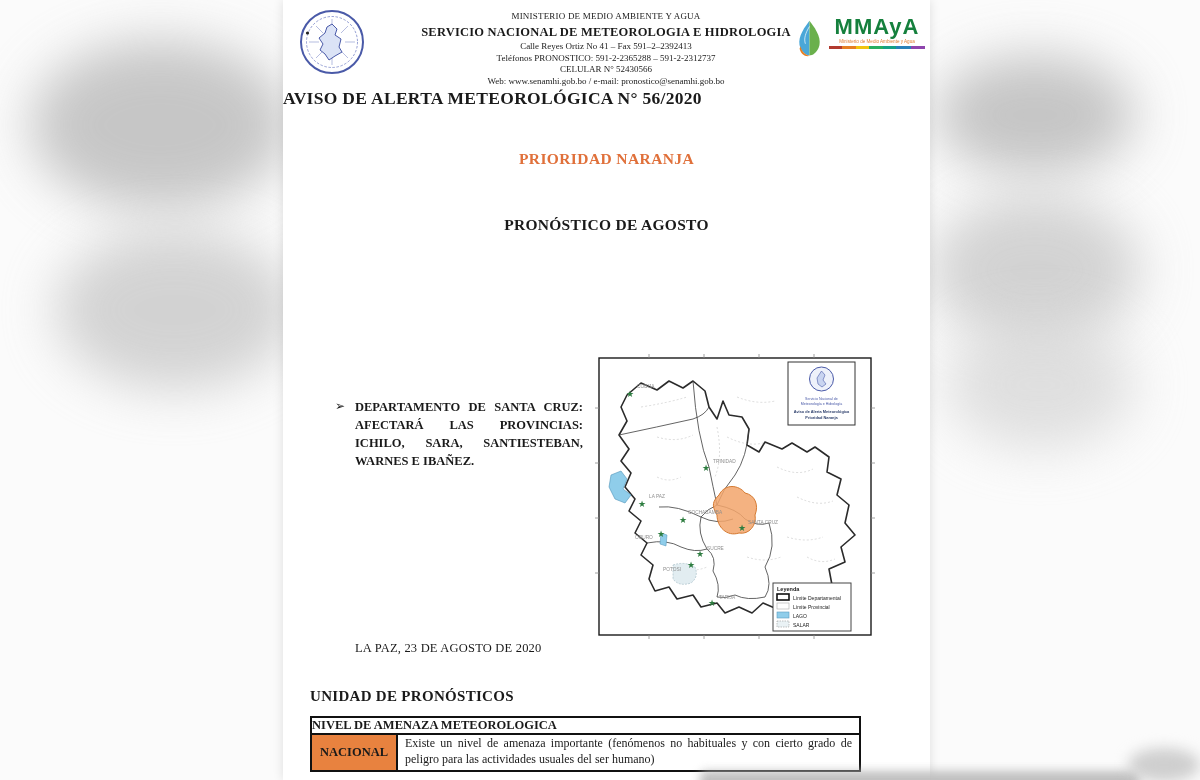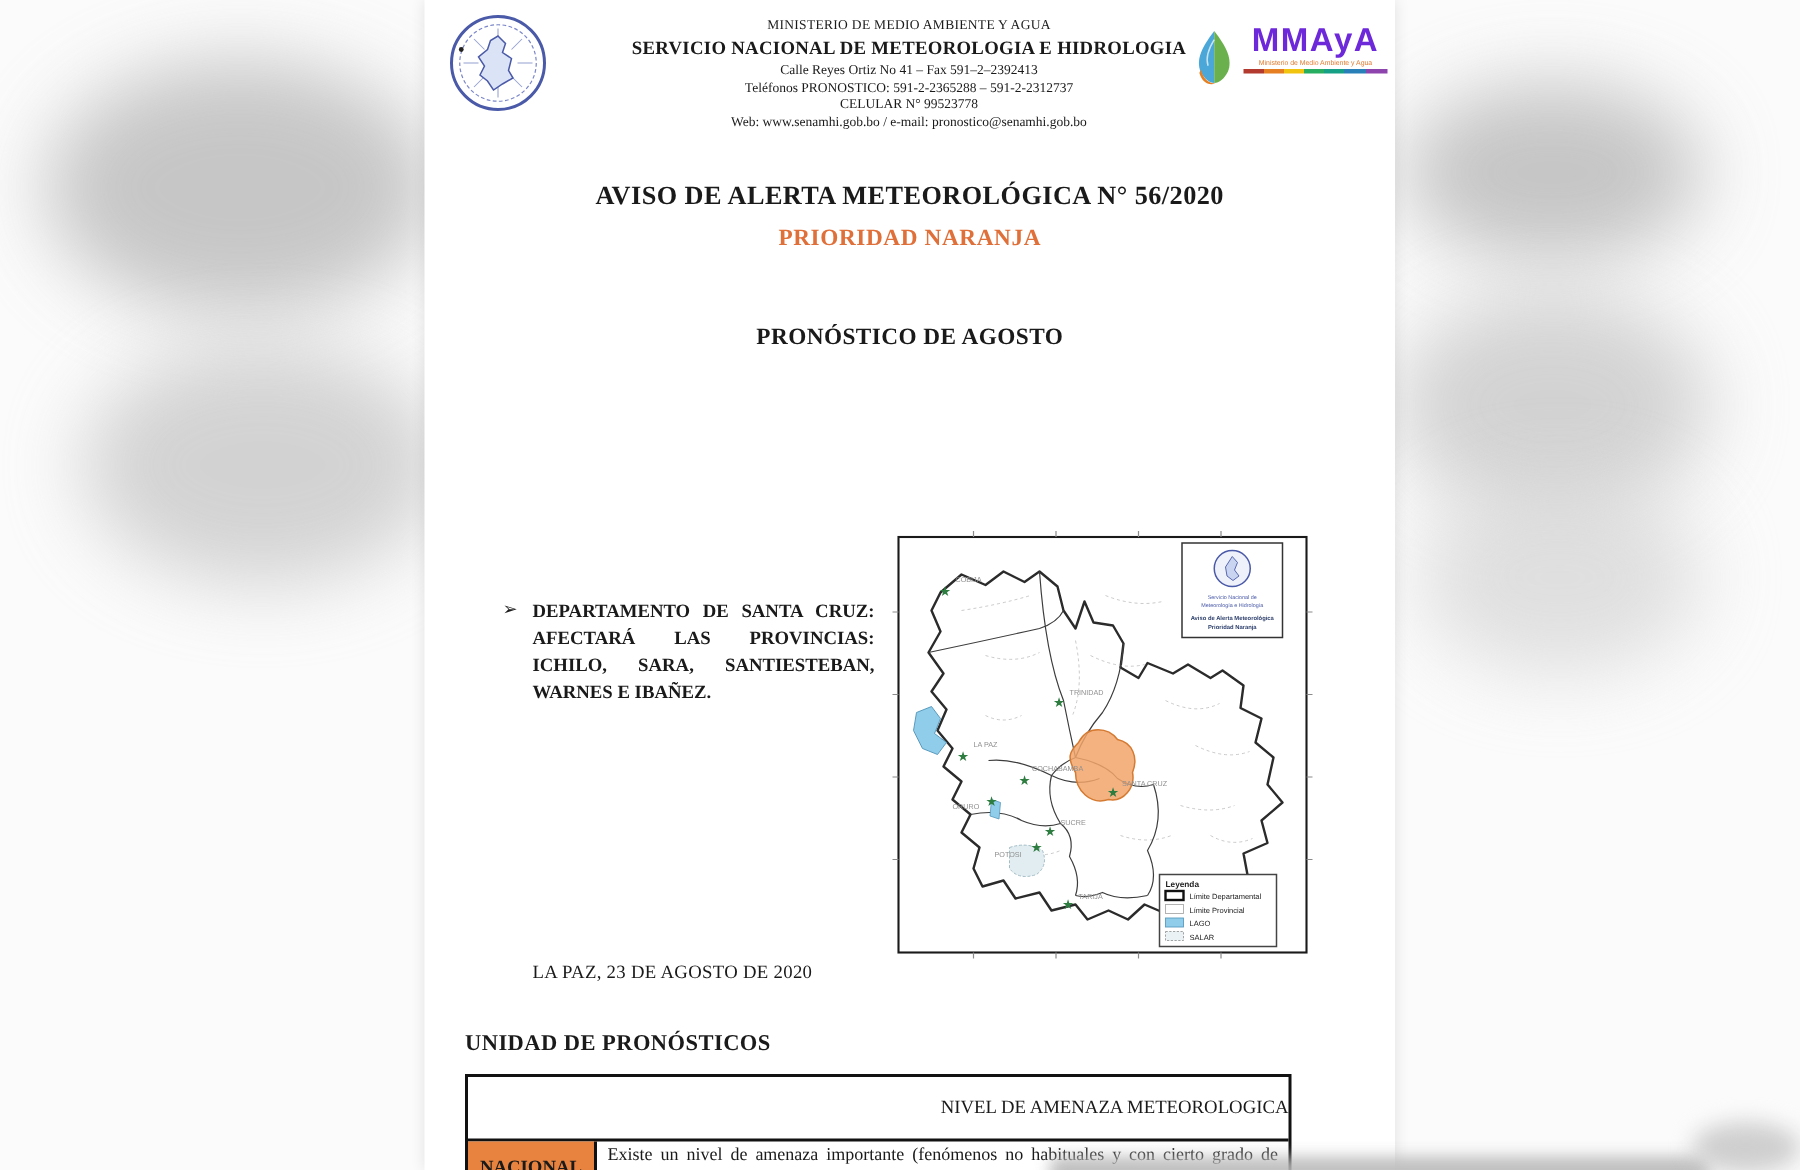--- a/index.html
+++ b/index.html
@@ -14,36 +14,36 @@
   .b7{left:1128px;top:748px;width:72px;height:34px;background:#cfcfcf;filter:blur(7px);z-index:3;}
   #page{position:absolute;left:283px;top:0;width:647px;height:780px;background:#ffffff;z-index:1;box-shadow:0 0 10px rgba(0,0,0,.12);}
   .abs{position:absolute;}
   
   .hdr-center{left:100px;top:11px;width:446px;text-align:center;line-height:1.3;}
   .h-l1{font-size:9px;letter-spacing:.2px;}
   .h-l2{font-size:12.5px;font-weight:bold;margin:1px 0;letter-spacing:.2px;}
   .h-small{font-size:9px;}
   .mmaya{left:510px;top:16px;width:132px;display:flex;align-items:flex-start;gap:3px;}
   .mmaya-txt{display:flex;flex-direction:column;align-items:center;}
-  .mmaya-acr{font-family:"Liberation Sans",sans-serif;font-weight:bold;font-size:22px;color:#6d28d9;letter-spacing:1px;line-height:1;}
+  .mmaya-acr{font-family:"Liberation Sans",sans-serif;font-weight:bold;font-size:22px;color:#15803d;letter-spacing:1px;line-height:1;}
   .mmaya-sub{font-family:"Liberation Sans",sans-serif;font-size:4.6px;color:#e07a2e;margin-top:1px;white-space:nowrap;}
   .mmaya-stripe{margin-top:2px;width:96px;height:3px;background:linear-gradient(90deg,#b23a2f 0 14%,#e67e22 14% 28%,#f1c40f 28% 42%,#27ae60 42% 56%,#16a085 56% 70%,#2980b9 70% 85%,#8e44ad 85% 100%);}
   
-  .doc-title{left:0;top:120px;width:647px;text-align:center;font-size:17.5px;font-weight:bold;letter-spacing:.3px;}
+  .doc-title{left:0;top:88px;width:647px;text-align:left;font-size:17.5px;font-weight:bold;letter-spacing:.3px;}
   .priority{left:0;top:150px;width:647px;text-align:center;font-size:15.5px;font-weight:bold;color:#E0703A;letter-spacing:.4px;}
   .sec-title{left:0;top:216px;width:647px;text-align:center;font-size:15.5px;font-weight:bold;letter-spacing:.3px;}
   .para{left:29px;top:252px;width:565px;font-size:13.5px;font-weight:bold;text-align:justify;line-height:1.43;}
   .bullet-row{left:52px;top:398px;width:250px;display:flex;}
   .bullet-marker{font-size:12px;width:20px;flex:0 0 20px;line-height:1.45;}
   .bullet-text{width:228px;font-size:12.5px;font-weight:bold;text-align:justify;line-height:1.45;}
   .dateline{left:72px;top:641px;font-size:12.5px;letter-spacing:.2px;}
   .unit-heading{left:27px;top:688px;width:548px;text-align:left;font-size:15px;font-weight:bold;letter-spacing:.3px;}
   
   .ttable{left:27px;top:716px;width:547px;border:2px solid #111;background:#fff;}
-  .ttable .thead{border-bottom:2px solid #111;text-align:right;font-weight:normal;font-size:12.5px;padding:13px 0;}
+  .ttable .thead{border-bottom:2px solid #111;text-align:left;font-weight:bold;font-size:12.5px;padding:0 0;}
   .trow{display:flex;}
   .tlevel{flex:0 0 84px;background:#E8823F;border-right:2px solid #111;display:flex;align-items:center;justify-content:center;font-weight:bold;font-size:12.5px;}
   .tdesc{flex:1;font-size:12px;line-height:1.32;padding:1px 7px 2px 7px;text-align:justify;}
   
   .mapwrap{left:310px;top:352px;width:284px;height:290px;background:#fff;}
   svg text{font-family:"Liberation Sans",sans-serif;}
 </style>
 </head>
 <body>
 
@@ -74,21 +74,21 @@
         <path d="M33,15 L38,20 L36,26 L42,30 L40,38 L43,43 L36,47 L30,51 L26,45 L21,41 L24,35 L20,29 L26,24 L28,18 Z" fill="#dbe3f6" stroke="#4A5AA8" stroke-width="1"></path>
         <circle cx="8.5" cy="24" r="1.6" fill="#222"></circle>
       </svg>
     </div>
 
     <div class="abs hdr-center">
       <div class="h-l1">MINISTERIO DE MEDIO AMBIENTE Y AGUA</div>
       <div class="h-l2">SERVICIO NACIONAL DE METEOROLOGIA E HIDROLOGIA</div>
       <div class="h-small">Calle Reyes Ortiz No 41 –  Fax 591–2–2392413</div>
       <div class="h-small">Teléfonos PRONOSTICO: 591-2-2365288 – 591-2-2312737</div>
-      <div class="h-small">CELULAR N° 99523778</div>
+      <div class="h-small">CELULAR N° 52430566</div>
       <div class="h-small">Web: www.senamhi.gob.bo / e-mail: pronostico@senamhi.gob.bo</div>
     </div>
 
     <div class="abs mmaya">
       <svg width="34" height="44" viewBox="0 0 40 48">
         <path d="M20,3 C10,16 5,26 9,36 C12,42 16,45 20,45 L20,3 Z" fill="#4aa7d8"></path>
         <path d="M20,3 C30,16 35,26 31,36 C28,42 24,45 20,45 L20,3 Z" fill="#6ab04c"></path>
         <path d="M9,34 C11,41 15,45 21,45.5 C15,47.5 10,44 8,37 Z" fill="#e67e22"></path>
         <path d="M20,10 C15,18 13,25 15,31" fill="none" stroke="#ffffff" stroke-width="1.2" opacity=".7"></path>
       </svg>

